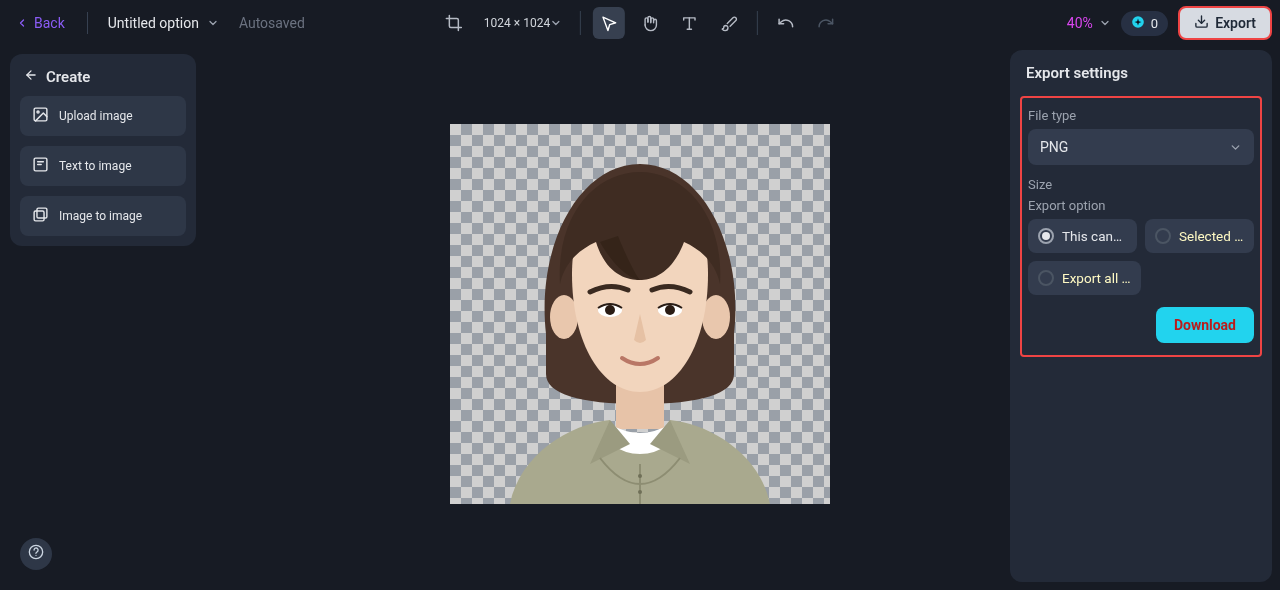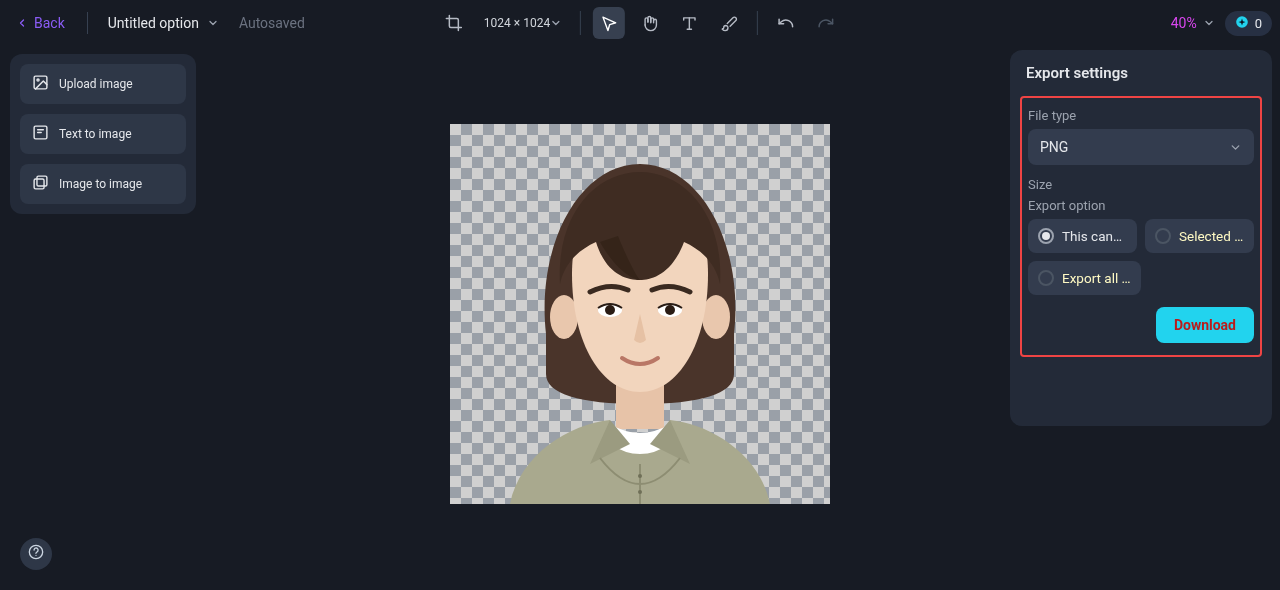--- a/index.html
+++ b/index.html
@@ -37,21 +37,21 @@
   linear-gradient(45deg, #9aa0a8 25%, transparent 25%),
   linear-gradient(-45deg, #9aa0a8 25%, transparent 25%),
   linear-gradient(45deg, transparent 75%, #9aa0a8 75%),
   linear-gradient(-45deg, transparent 75%, #9aa0a8 75%);
   background-size: 22px 22px;
   background-position: 0 0, 0 11px, 11px -11px, -11px 0;
   position: relative; overflow: hidden; pointer-events: auto; }
 .portrait { position: absolute; inset: 0; }
 
 
-.export-panel { position: absolute; top: 50px; right: 8px; width: 262px; height: 376px; background: #232a38; border-radius: 12px; padding: 14px 0 0 0; }
+.export-panel { position: absolute; top: 50px; right: 8px; width: 262px; height: 532px; background: #232a38; border-radius: 12px; padding: 14px 0 0 0; }
 .export-title { font-weight: 600; font-size: 15px; padding: 0 16px 14px 16px; }
 .export-body { margin: 0 10px; padding: 8px 6px 12px 6px; border: 2px solid #ef4444; border-radius: 4px; }
 .field-label { color: #9ca3af; font-size: 13px; margin: 2px 0 6px 0; }
 .select { background: #333c4e; border-radius: 8px; padding: 10px 12px; display: flex; align-items: center; justify-content: space-between; font-size: 14px; color: #e5e7eb; cursor: pointer; margin-bottom: 12px; }
 .option-row { display: flex; gap: 8px; margin-bottom: 8px; flex-wrap: wrap; }
 .option-chip { flex: 1; min-width: 100px; background: #333c4e; border-radius: 8px; padding: 9px 10px; display: flex; align-items: center; gap: 8px; font-size: 13.5px; cursor: pointer; }
 .option-chip.disabled { color: #fef9c3; cursor: default; }
 .radio { width: 16px; height: 16px; border-radius: 50%; border: 2px solid #9ca3af; display: inline-flex; align-items: center; justify-content: center; flex-shrink: 0; }
 .radio.on::after { content: ""; width: 8px; height: 8px; background: #e5e7eb; border-radius: 50%; }
 .radio.off-dis { border-color: #4b5563; }
@@ -159,24 +159,43 @@
     </div>
     <div class="credits">
       <span>
         <svg width="14" height="14" viewBox="0 0 24 24" fill="#22d3ee">
             <circle cx="12" cy="12" r="10"></circle>
             <path d="M12 6l1.5 4.5L18 12l-4.5 1.5L12 18l-1.5-4.5L6 12l4.5-1.5z" fill="#0b1220"></path>
           </svg>
       </span>
       <span class="num">0</span>
     </div>
+    <div class="export-btn">
+      <span>
+        <svg width="15" height="15" viewBox="0 0 24 24" fill="none" stroke="currentColor" stroke-width="2.2" stroke-linecap="round" stroke-linejoin="round">
+            <path d="M21 15v4a2 2 0 0 1-2 2H5a2 2 0 0 1-2-2v-4"></path>
+            <polyline points="7 10 12 15 17 10"></polyline>
+            <line x1="12" y1="15" x2="12" y2="3"></line>
+          </svg>
+      </span>
+      <span>Export</span>
+    </div>
   </div>
 </div>
 
 <div class="create-panel">
+  <div class="create-header">
+    <span>
+      <svg width="14" height="14" viewBox="0 0 24 24" fill="none" stroke="currentColor" stroke-width="2.2" stroke-linecap="round" stroke-linejoin="round">
+          <line x1="19" y1="12" x2="5" y2="12"></line>
+          <polyline points="12 19 5 12 12 5"></polyline>
+        </svg>
+    </span>
+    <span>Create</span>
+  </div>
   <div class="create-item">
     <span>
       <svg width="17" height="17" viewBox="0 0 24 24" fill="none" stroke="currentColor" stroke-width="2" stroke-linecap="round" stroke-linejoin="round">
           <rect x="3" y="3" width="18" height="18" rx="2"></rect>
           <circle cx="8.5" cy="8.5" r="1.5"></circle>
           <polyline points="21 15 16 10 5 21"></polyline>
         </svg>
     </span>
     <span>Upload image</span>
   </div>

